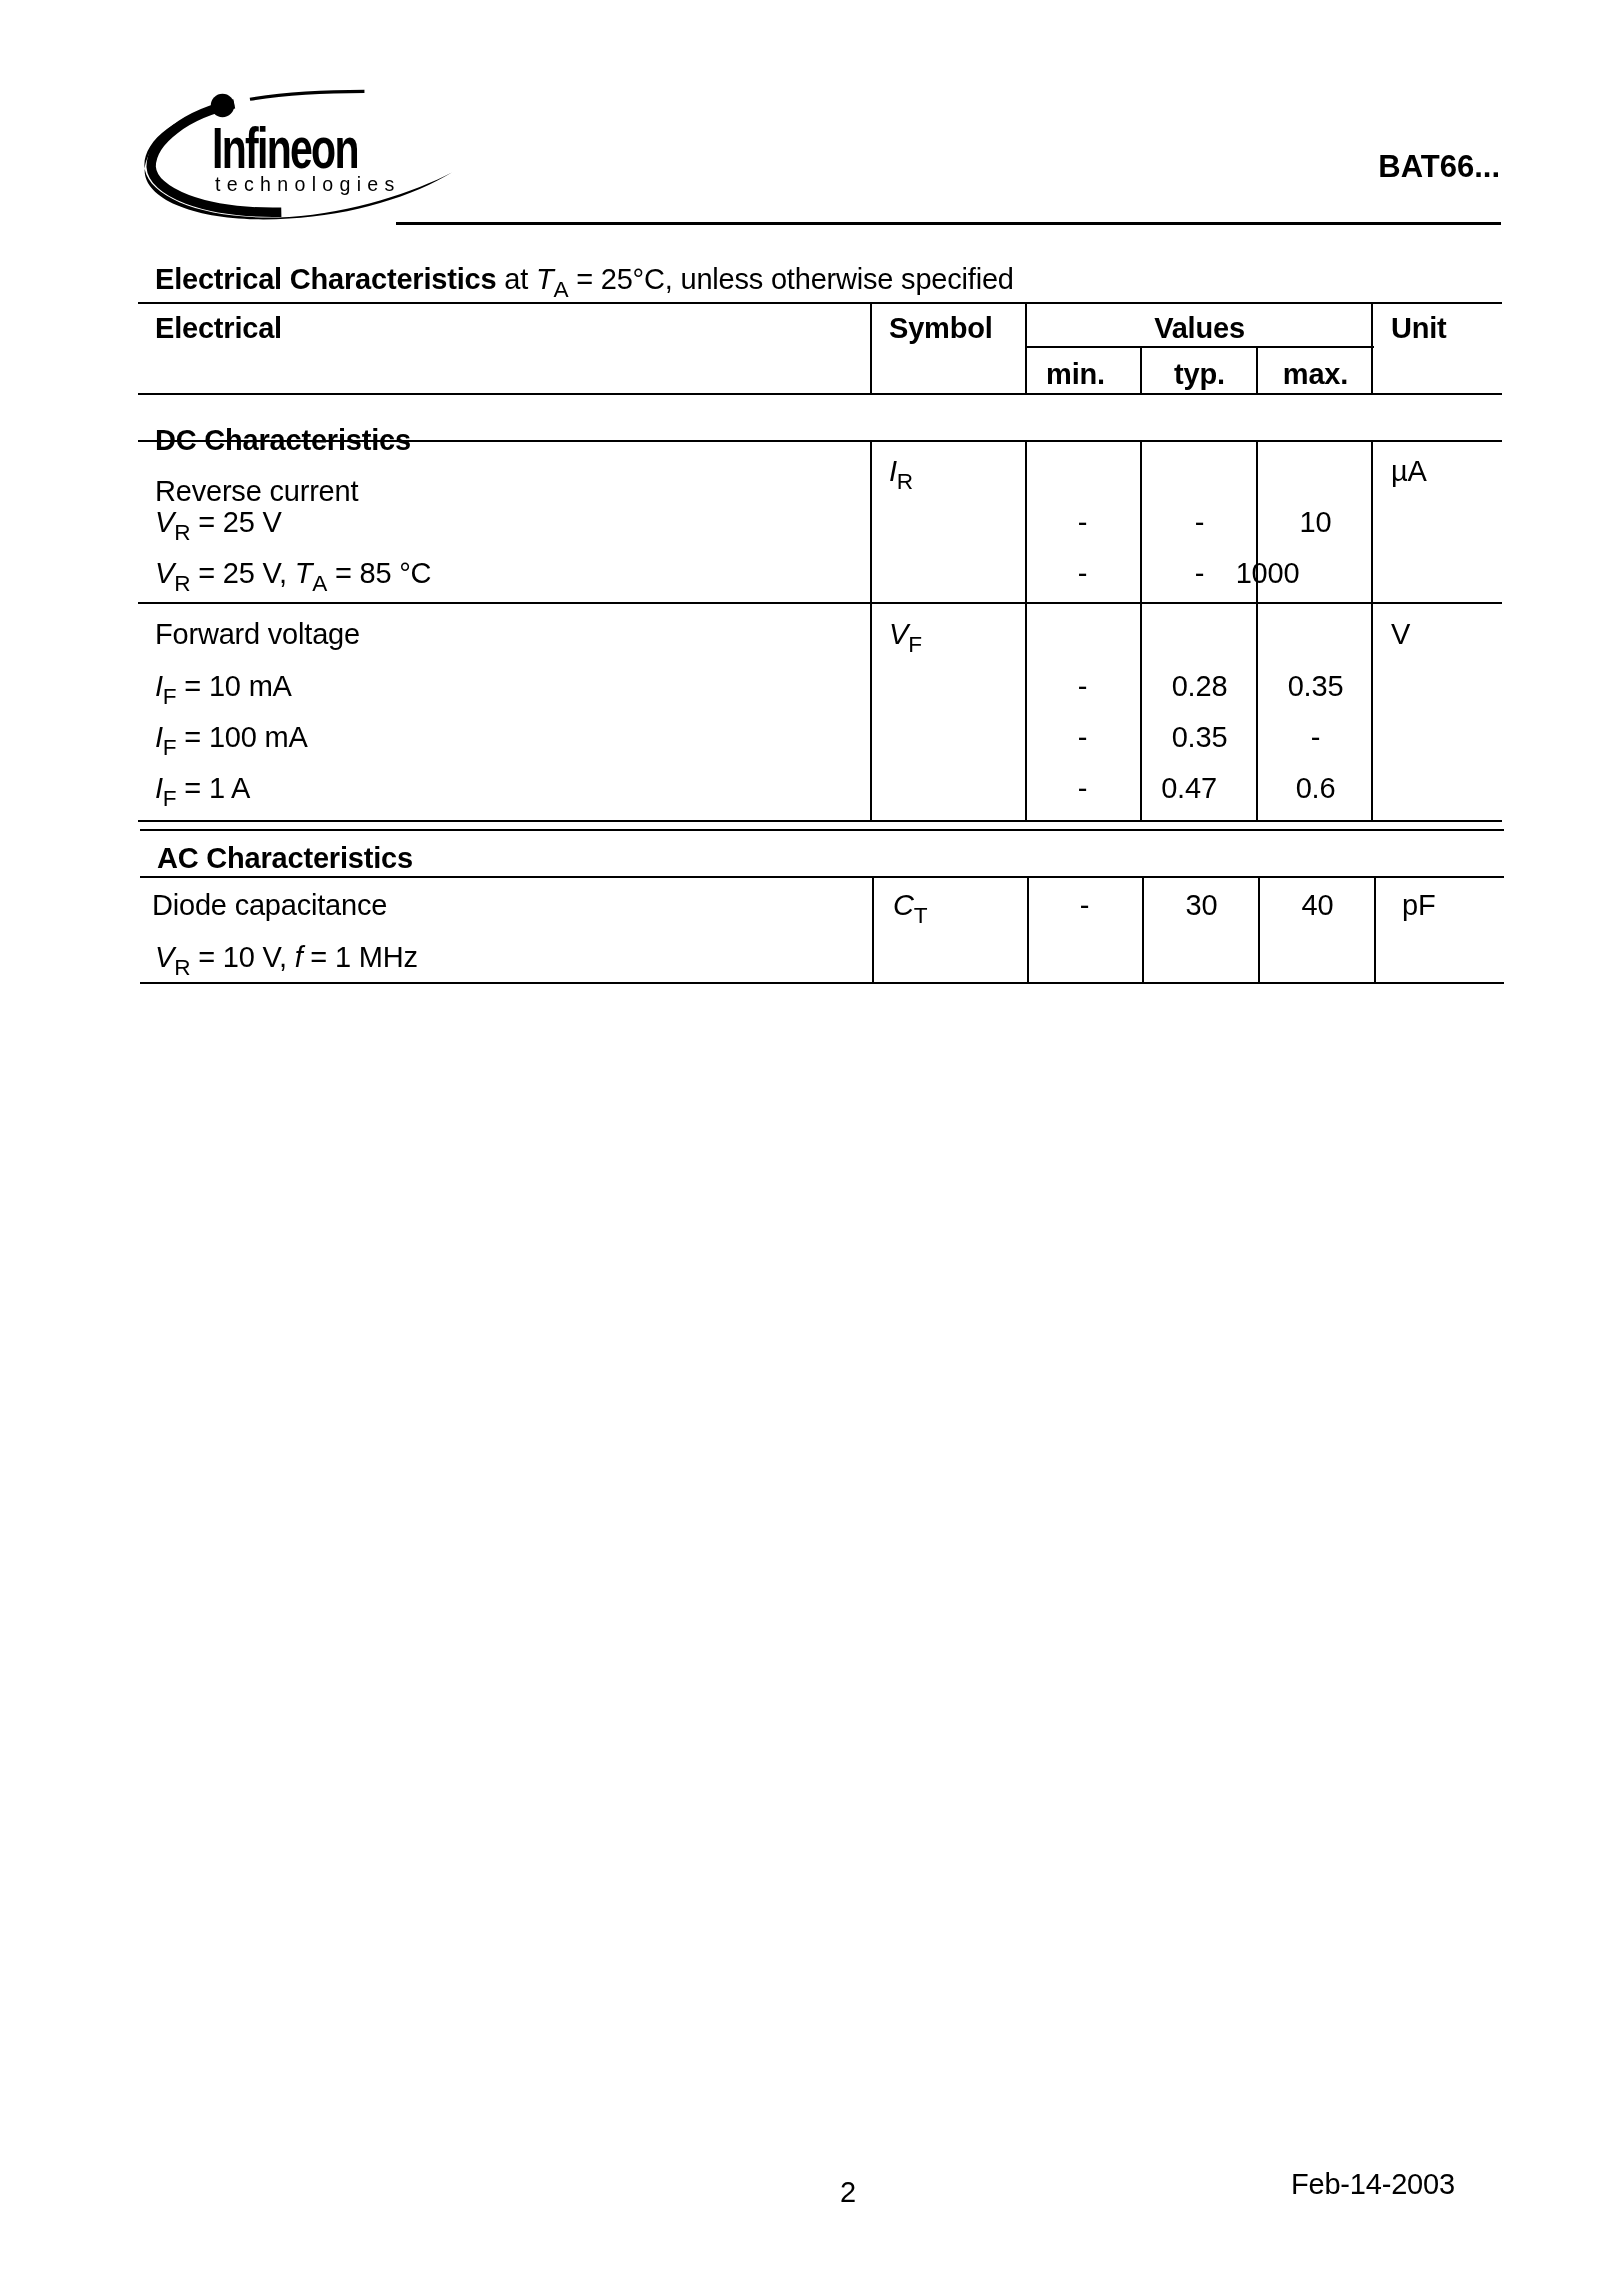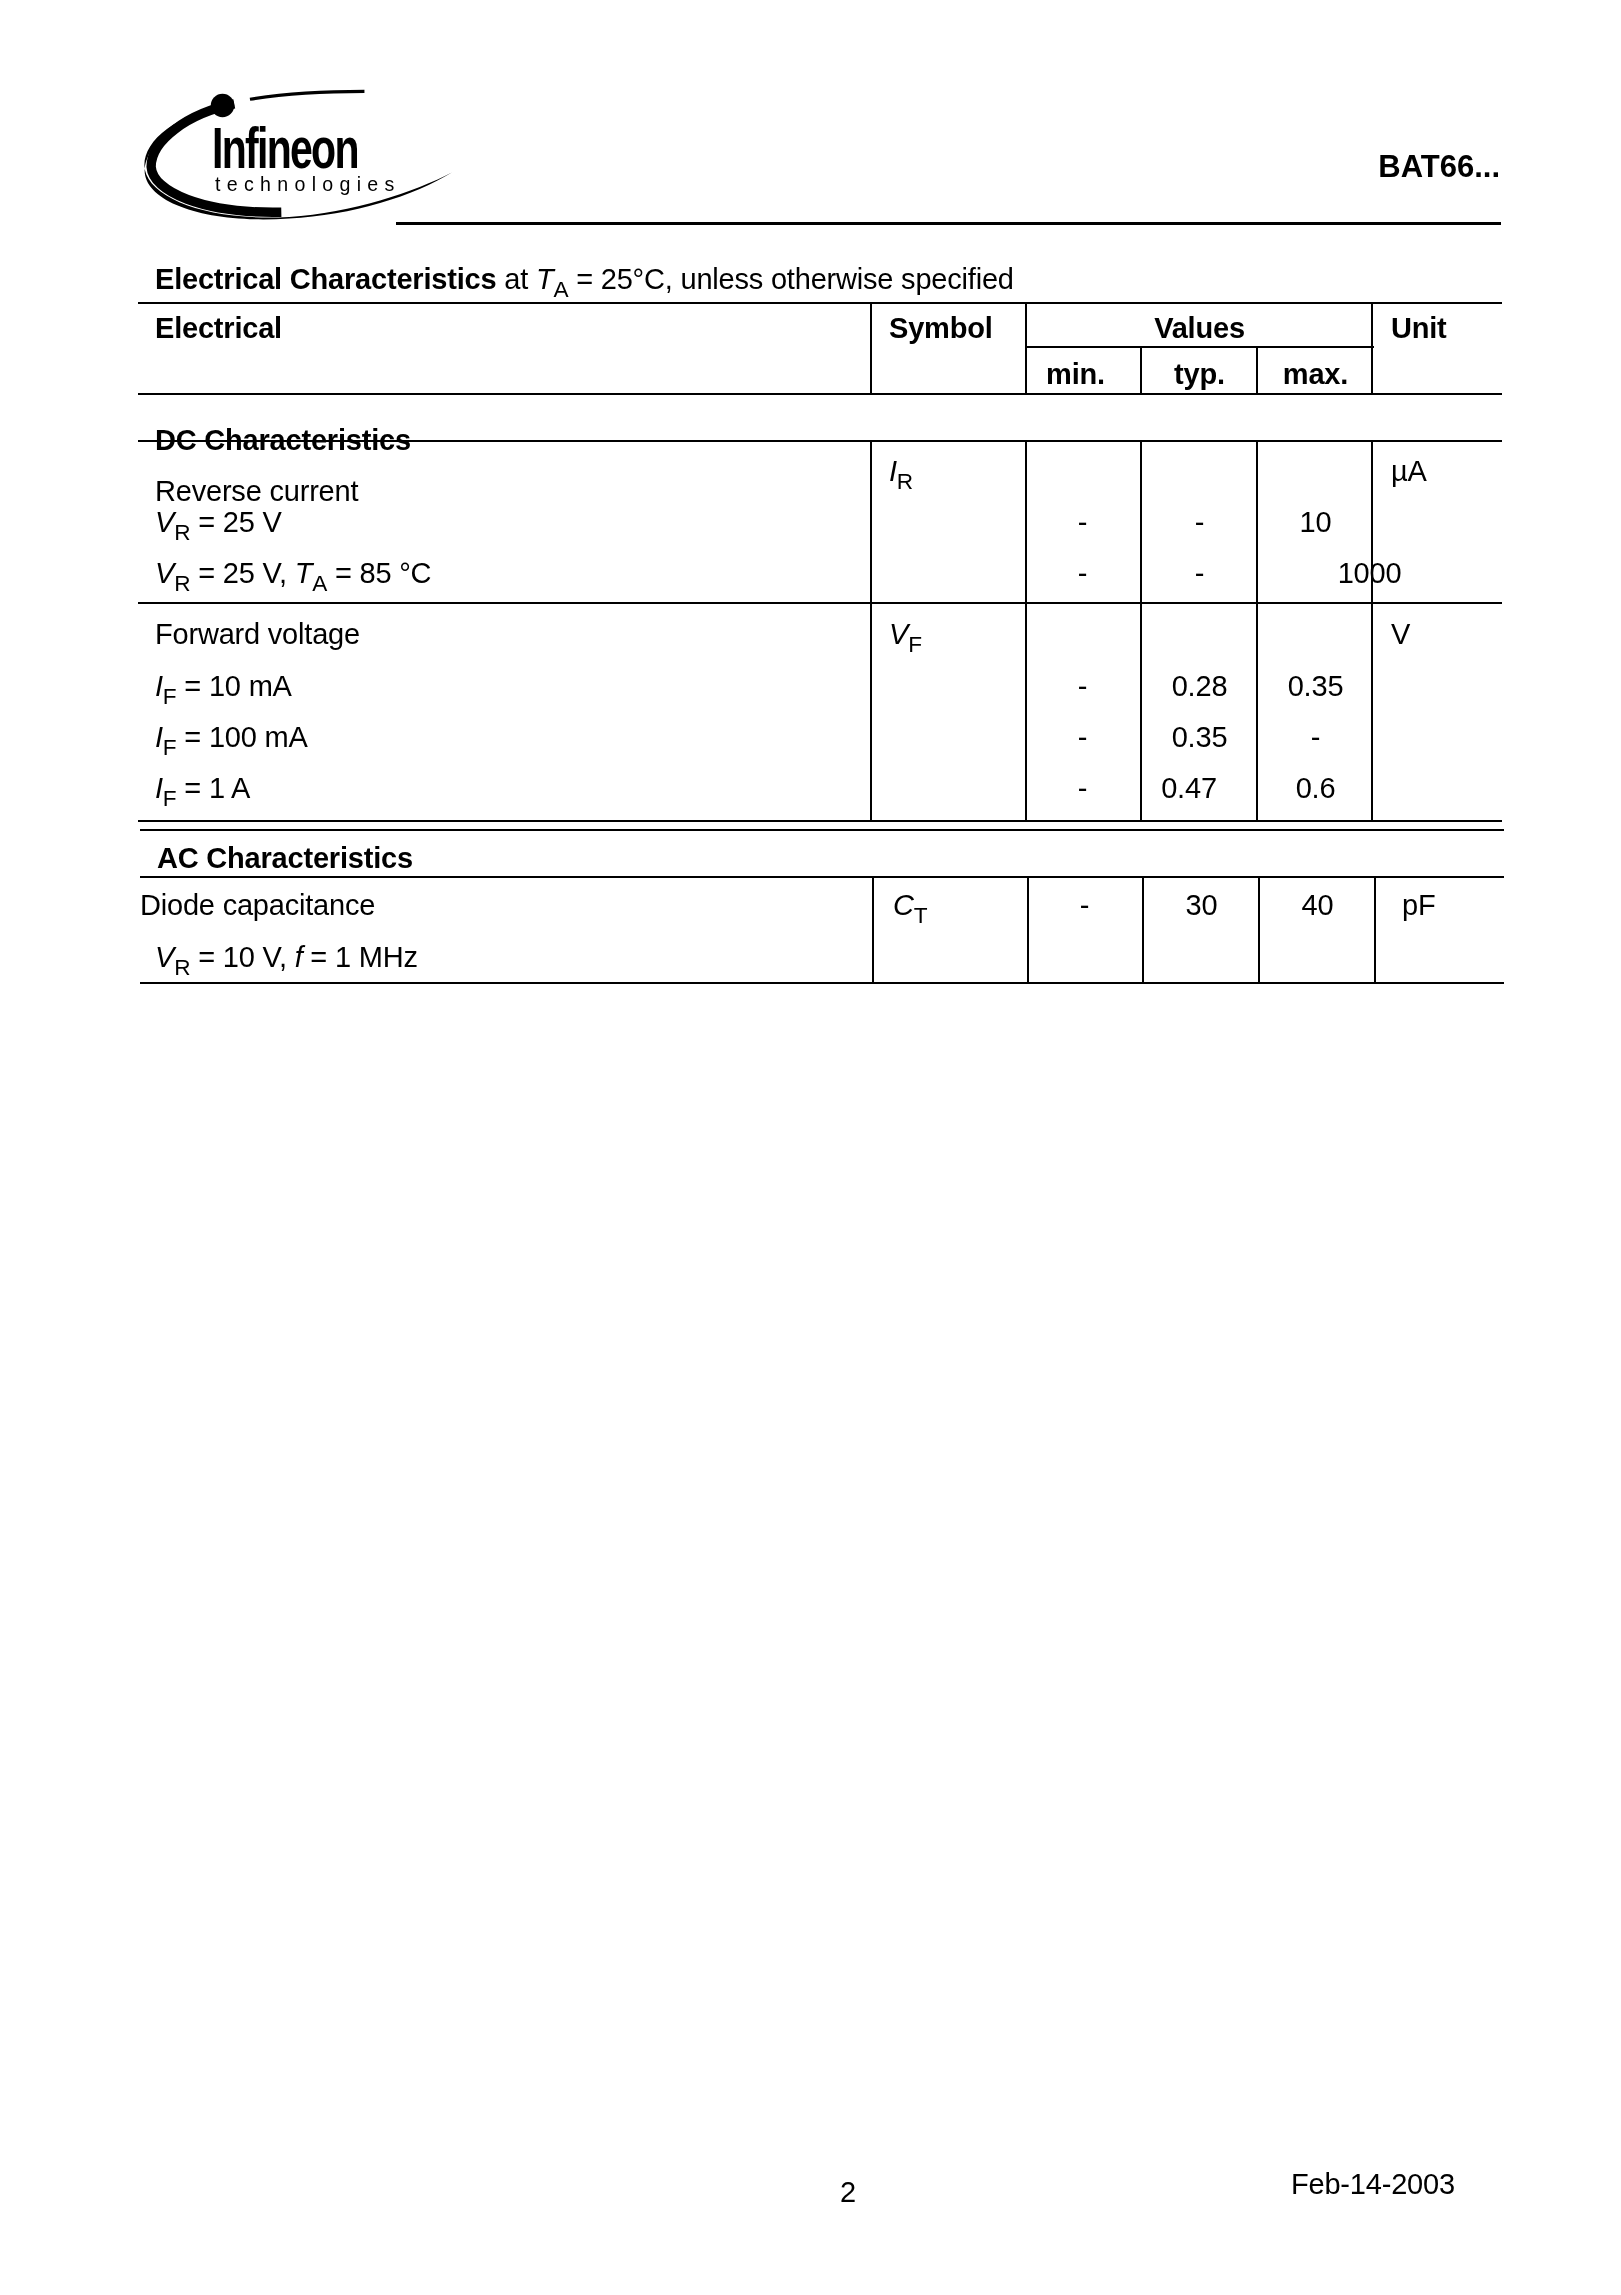--- a/index.html
+++ b/index.html
@@ -88,21 +88,21 @@
 <div class="cell" style="left:1391px;top:455px;">µA</div>
 
 <div class="cell" style="left:155px;top:506px;"><i>V</i><sub>R</sub><span> = 25 V</span></div>
 <div class="cell center" style="left:1025px;width:115px;top:506px;">-</div>
 <div class="cell center" style="left:1142px;width:115px;top:506px;">-</div>
 <div class="cell center" style="left:1258px;width:115px;top:506px;">10</div>
 
 <div class="cell" style="left:155px;top:557px;"><i>V</i><sub>R</sub><span> = 25 V, </span><i>T</i><sub>A</sub><span> = 85 °C</span></div>
 <div class="cell center" style="left:1025px;width:115px;top:557px;">-</div>
 <div class="cell center" style="left:1142px;width:115px;top:557px;">-</div>
-<div class="cell center" style="left:1312px;width:115px;top:557px;">1000</div>
+<div class="cell center" style="left:1210px;width:115px;top:557px;">1000</div>
 
 <div class="cell" style="left:155px;top:618px;">Forward voltage</div>
 <div class="cell" style="left:889px;top:618px;"><i>V</i><sub>F</sub></div>
 <div class="cell" style="left:1391px;top:618px;">V</div>
 
 <div class="cell" style="left:155px;top:670px;"><i>I</i><sub>F</sub><span> = 10 mA</span></div>
 <div class="cell center" style="left:1025px;width:115px;top:670px;">-</div>
 <div class="cell center" style="left:1142px;width:115px;top:670px;">0.28</div>
 <div class="cell center" style="left:1258px;width:115px;top:670px;">0.35</div>
 
@@ -111,21 +111,21 @@
 <div class="cell center" style="left:1142px;width:115px;top:721px;">0.35</div>
 <div class="cell center" style="left:1258px;width:115px;top:721px;">-</div>
 
 <div class="cell" style="left:155px;top:772px;"><i>I</i><sub>F</sub><span> = 1 A</span></div>
 <div class="cell center" style="left:1025px;width:115px;top:772px;">-</div>
 <div class="cell center" style="left:1142px;width:94px;top:772px;">0.47</div>
 <div class="cell center" style="left:1258px;width:115px;top:772px;">0.6</div>
 
 <div class="cell bold" style="left:157px;top:842px;">AC Characteristics</div>
 
-<div class="cell" style="left:140px;top:889px;">Diode capacitance</div>
+<div class="cell" style="left:152px;top:889px;">Diode capacitance</div>
 <div class="cell" style="left:893px;top:889px;"><i>C</i><sub>T</sub></div>
 <div class="cell center" style="left:1027px;width:115px;top:889px;">-</div>
 <div class="cell center" style="left:1144px;width:115px;top:889px;">30</div>
 <div class="cell center" style="left:1260px;width:115px;top:889px;">40</div>
 <div class="cell" style="left:1402px;top:889px;">pF</div>
 
 <div class="cell" style="left:155px;top:941px;"><i>V</i><sub>R</sub><span> = 10 V, </span><i>f</i><span> = 1 MHz</span></div>
 
 <div class="abs footer-page">2</div>
 <div class="abs footer-date">Feb-14-2003</div>

